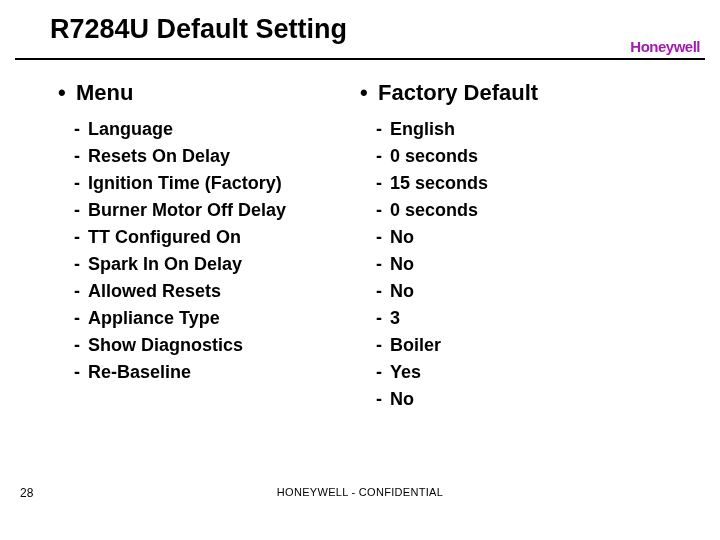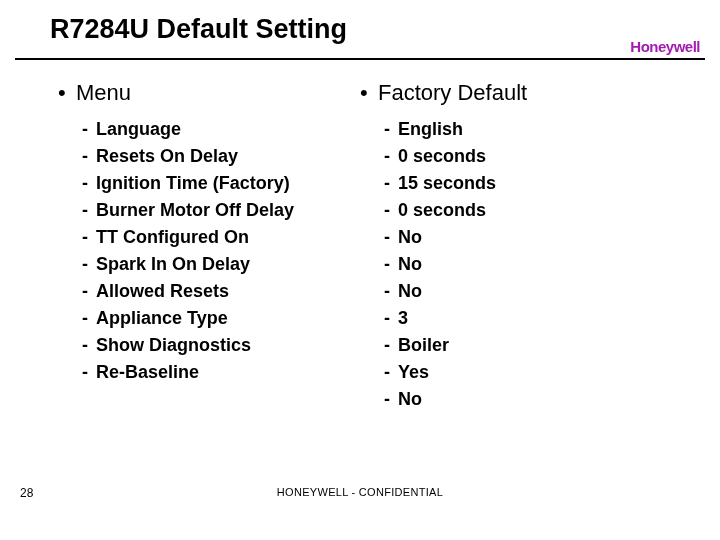--- a/index.html
+++ b/index.html
@@ -4,23 +4,23 @@
 <style>
   * { margin: 0; padding: 0; box-sizing: border-box; }
   html, body { width: 720px; height: 540px; font-family: Arial, Helvetica, sans-serif; background: #fff; color: #000; }
   .slide { position: relative; width: 720px; height: 520px; }
   .title { position: absolute; top: 14px; left: 50px; font-size: 27px; font-weight: bold; }
   .brand { position: absolute; top: 38px; right: 20px; font-size: 15px; font-weight: bold; color: #a21caf; letter-spacing: -0.5px; }
   .rule { position: absolute; top: 58px; left: 15px; right: 15px; height: 2px; background: #000; }
   .col { position: absolute; top: 80px; }
   .col-left { left: 58px; width: 300px; }
   .col-right { left: 360px; width: 320px; }
-  .col-head { font-size: 22px; font-weight: normal; margin-bottom: 10px; }
+  .col-head { font-size: 22px; font-weight: bold; margin-bottom: 10px; }
   .bullet-dot { display: inline-block; width: 18px; }
-  .items { margin-left: 24px; }
+  .items { margin-left: 16px; }
   .item { font-size: 18px; font-weight: bold; line-height: 1.5; white-space: nowrap; }
   .dash { display: inline-block; width: 14px; }
   .footer { position: absolute; bottom: 22px; left: 0; right: 0; text-align: center; font-size: 11px; letter-spacing: 0.3px; }
   .pagenum { position: absolute; bottom: 20px; left: 20px; font-size: 12px; }
 </style>
 </head>
 <body>
 
 <div class="slide">
 

